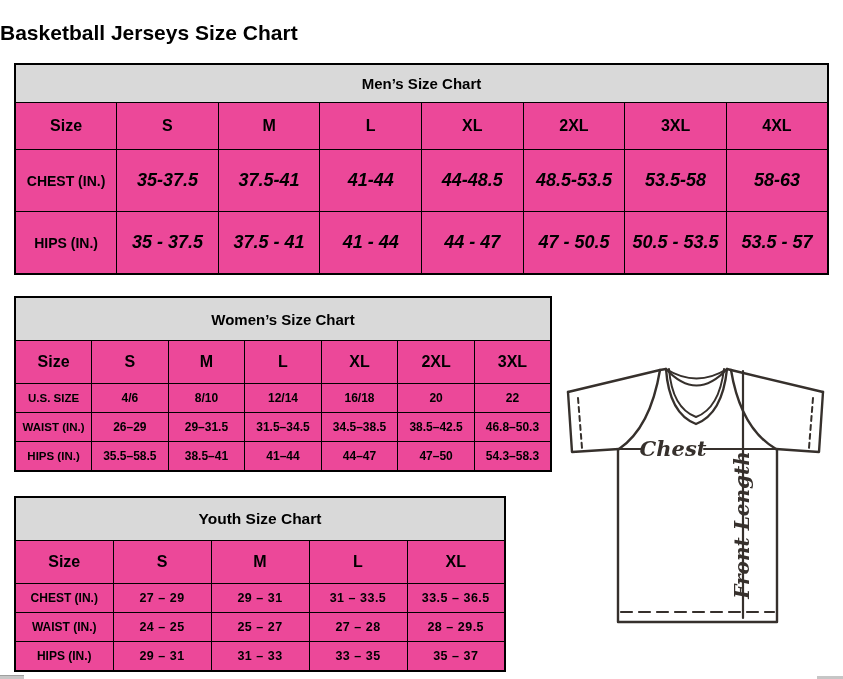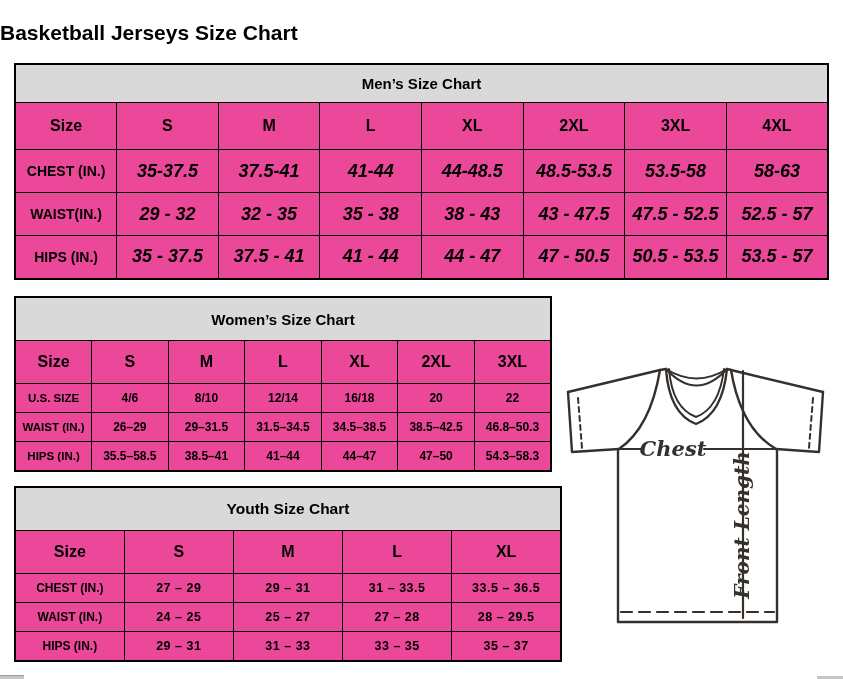--- a/index.html
+++ b/index.html
@@ -31,21 +31,21 @@
   .mens .label-col{width:119px;}
   
   .womens{left:14px;top:296px;width:538px;height:176px;}
   .womens .title-row th{height:42px;font-size:15px;margin-left:24px;}
   .womens .head-row th{height:42px;font-size:16px;}
   .womens tbody tr{height:22px;}
   .womens tbody td{font-size:12px;}
   .womens .row-label{font-size:11.5px;}
   .womens .label-col{width:86px;}
   
-  .youth{left:14px;top:486px;width:548px;height:176px;}
+  .youth{left:14px;top:496px;width:492px;height:176px;}
   .youth .title-row th{height:42px;font-size:15.5px;}
   .youth .head-row th{height:42px;font-size:16px;}
   .youth tbody tr{height:22px;}
   .youth tbody td{font-size:12.5px;letter-spacing:0.5px;margin-left:8px;}
   .youth .row-label{font-size:12px;}
   .youth .label-col{width:121px;}
   
   .jersey-wrap{position:absolute;left:556px;top:356px;width:287px;height:272px;}
   .jersey-wrap svg{display:block;}
   .diagram-text{
@@ -88,30 +88,20 @@
         <th class="row-label label-col">CHEST (IN.)</th>
         <td>35-37.5</td>
         <td>37.5-41</td>
         <td>41-44</td>
         <td>44-48.5</td>
         <td>48.5-53.5</td>
         <td>53.5-58</td>
         <td>58-63</td>
       </tr>
       <tr>
-        <th class="row-label label-col">WAIST(IN.)</th>
-        <td>29 - 32</td>
-        <td>32 - 35</td>
-        <td>35 - 38</td>
-        <td>38 - 43</td>
-        <td>43 - 47.5</td>
-        <td>47.5 - 52.5</td>
-        <td>52.5 - 57</td>
-      </tr>
-      <tr>
         <th class="row-label label-col">HIPS (IN.)</th>
         <td>35 - 37.5</td>
         <td>37.5 - 41</td>
         <td>41 - 44</td>
         <td>44 - 47</td>
         <td>47 - 50.5</td>
         <td>50.5 - 53.5</td>
         <td>53.5 - 57</td>
       </tr>
     </tbody>

